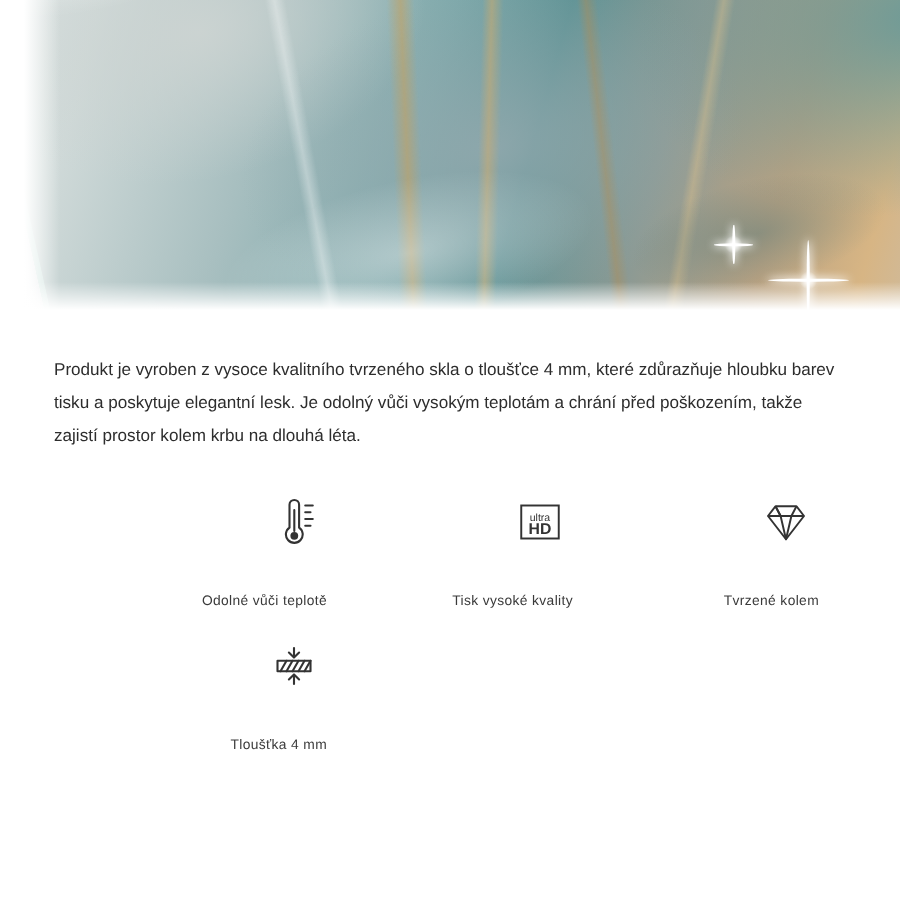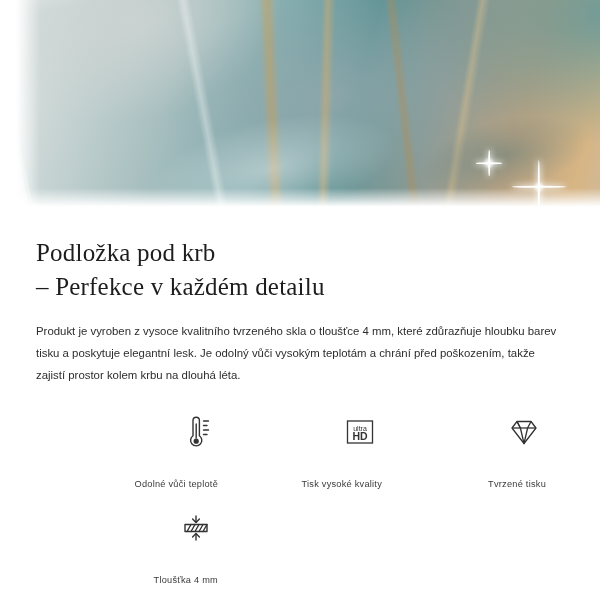--- a/index.html
+++ b/index.html
@@ -217,24 +217,20 @@
       </div>
       <div class="sparkle small">
         <div class="sparkle-core"></div>
       </div>
       <div class="hero-mask-left"></div>
       <div class="hero-mask-bottom"></div>
     </div>
   </div>
 
   <div class="content">
-    <h1 class="headline">
-      <span>Podložka pod krb</span>
-      <span class="l2">– Perfekce v každém detailu</span>
-    </h1>
     <p class="body-text">Produkt je vyroben z vysoce kvalitního tvrzeného skla o tloušťce 4 mm, které zdůrazňuje hloubku barev tisku a poskytuje elegantní lesk. Je odolný vůči vysokým teplotám a chrání před poškozením, takže zajistí prostor kolem krbu na dlouhá léta.</p>
 
     <div class="features">
 
       <div class="feature">
         <div class="feature-icon">
           <svg width="44" height="44" viewBox="0 0 44 44">
             <g fill="none" stroke="#333" stroke-width="1.4" stroke-linecap="round">
               <path d="M19 10.5a3.2 3.2 0 0 1 6.4 0v15.2a5.6 5.6 0 1 1-6.4 0z"></path>
               <line x1="22.2" y1="14" x2="22.2" y2="28"></line>
@@ -265,21 +261,21 @@
         <div class="feature-icon">
           <svg width="44" height="44" viewBox="0 0 44 44">
             <g fill="none" stroke="#333" stroke-width="1.3" stroke-linejoin="round">
               <path d="M10 18 L15 11.5 H29 L34 18 L22 33.5 Z"></path>
               <line x1="10" y1="18" x2="34" y2="18"></line>
               <path d="M15 11.5 L18.4 18 L22 33.5 L25.6 18 L29 11.5"></path>
               <line x1="18.4" y1="18" x2="15" y2="11.5"></line>
             </g>
           </svg>
         </div>
-        <div class="feature-label">Tvrzené tisku</div>
+        <div class="feature-label">Tvrzené kolem</div>
       </div>
 
 
       <div class="feature">
         <div class="feature-icon">
           <svg width="44" height="44" viewBox="0 0 44 44">
             <g fill="none" stroke="#333" stroke-width="1.4" stroke-linecap="round" stroke-linejoin="round">
               <line x1="22" y1="10" x2="22" y2="16"></line>
               <path d="M18.6 13 L22 16.4 L25.4 13"></path>
               <line x1="22" y1="34" x2="22" y2="28"></line>

